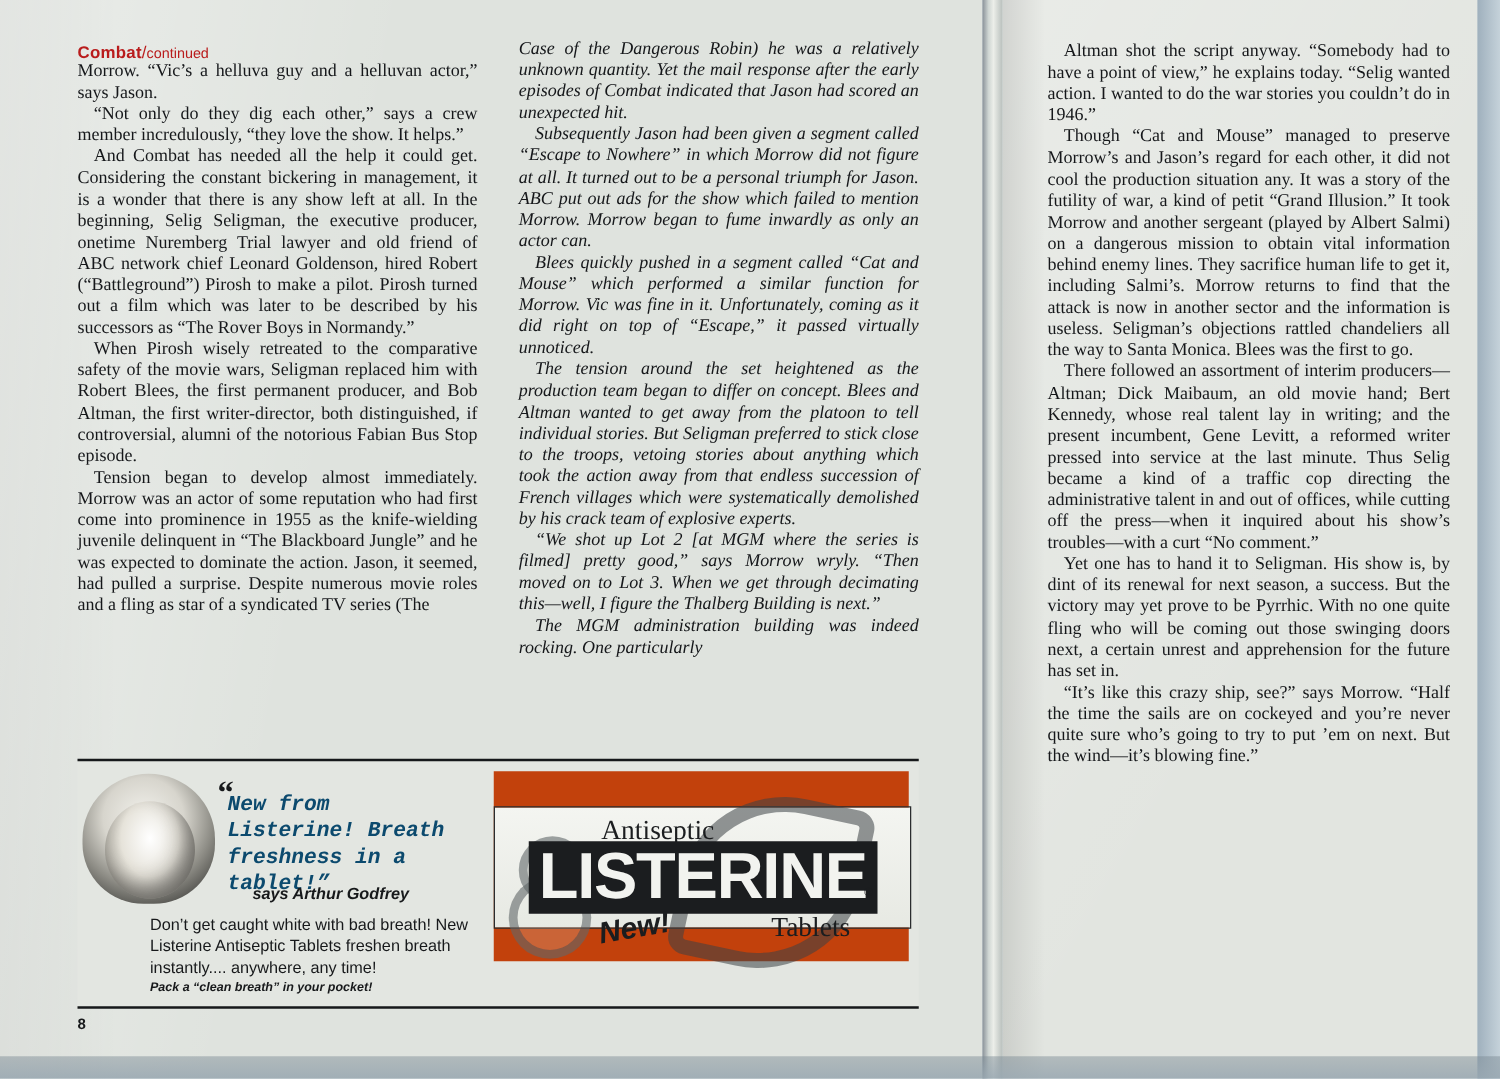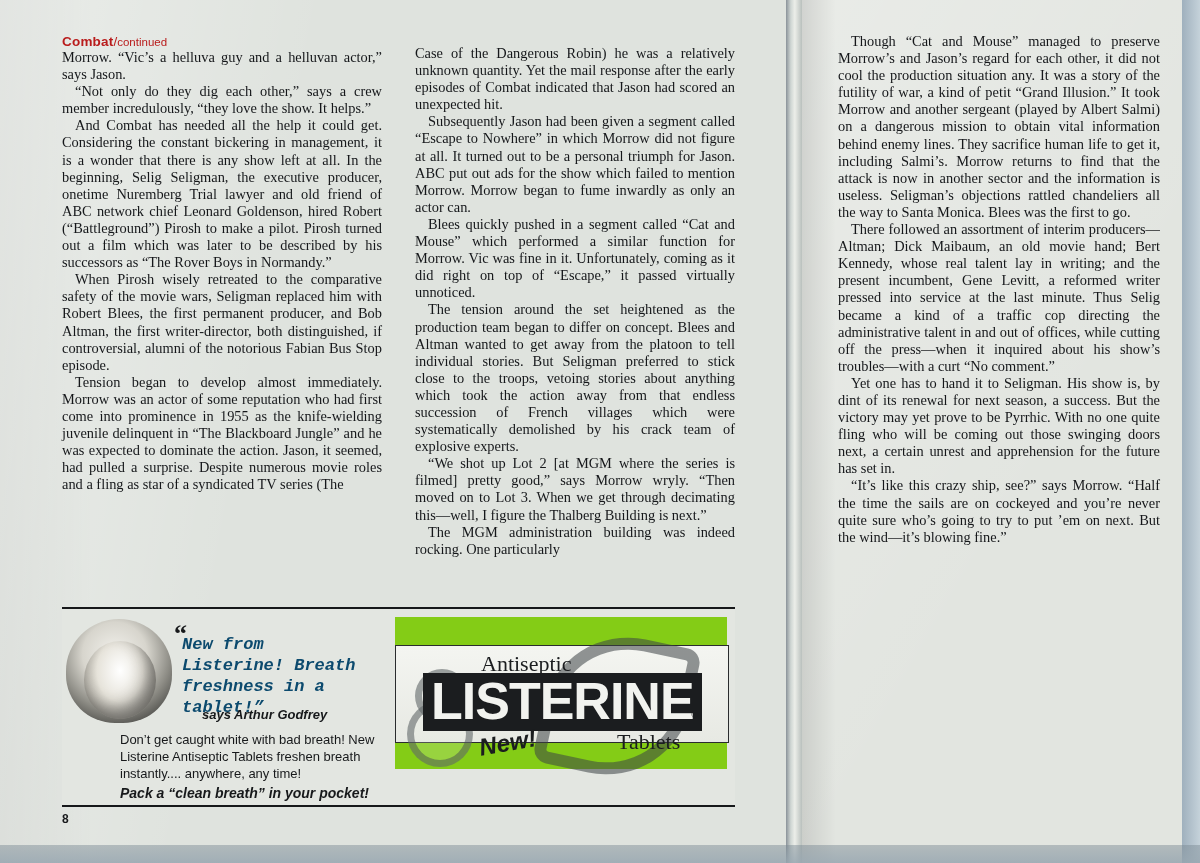--- a/index.html
+++ b/index.html
@@ -80,21 +80,21 @@
     -webkit-hyphens: none;
     hyphens: none;
   }
   .col p {
     margin: 0;
     text-indent: 13px;
   }
   .col p.noindent { text-indent: 0; }
 
   #col1 { left: 62px; top: 49px; width: 320px; }
-  #col2 { left: 415px; top: 45px; width: 320px; }
+  #col2 { left: 415px; top: 31px; width: 320px; font-style: italic; }
   #col3 { left: 838px; top: 33px; width: 322px; }
 
   
   .ad {
     position: absolute;
     left: 62px; top: 607px;
     width: 673px; height: 196px;
     border-top: 2.5px solid #16181a;
     border-bottom: 2.5px solid #16181a;
     background: #e3e6e1;
@@ -160,28 +160,28 @@
     font-size: 13px;
     line-height: 17px;
     color: #17191b;
   }
   .ad-tag {
     position: absolute;
     left: 58px; top: 176px;
     font-family: "Liberation Sans", sans-serif;
     font-style: italic;
     font-weight: bold;
-    font-size: 14px;
+    font-size: 10px;
     color: #17191b;
   }
   .pack-box {
     position: absolute;
     left: 333px; top: 8px;
     width: 332px; height: 152px;
-    background: #84cc16;
+    background: #c2410c;
   }
   .pack-box .stripe {
     position: absolute;
     left: 0; top: 28px;
     width: 332px; height: 96px;
     background: linear-gradient(to bottom,#f4f5f1 0%, #e7e9e3 100%);
     border: 1px solid #2a2c2e;
   }
   .pack-box .antiseptic {
     position: absolute;
@@ -276,20 +276,21 @@
   <div class="col" id="col2">
     <p class="noindent">Case of the Dangerous Robin) he was a relatively unknown quantity. Yet the mail response after the early episodes of Combat indicated that Jason had scored an unexpected hit.</p>
     <p>Subsequently Jason had been given a segment called “Escape to Nowhere” in which Morrow did not figure at all. It turned out to be a personal triumph for Jason. ABC put out ads for the show which failed to mention Morrow. Morrow began to fume inwardly as only an actor can.</p>
     <p>Blees quickly pushed in a segment called “Cat and Mouse” which performed a similar function for Morrow. Vic was fine in it. Unfortunately, coming as it did right on top of “Escape,” it passed virtually unnoticed.</p>
     <p>The tension around the set heightened as the production team began to differ on concept. Blees and Altman wanted to get away from the platoon to tell individual stories. But Seligman preferred to stick close to the troops, vetoing stories about anything which took the action away from that endless succession of French villages which were systematically demolished by his crack team of explosive experts.</p>
     <p>“We shot up Lot 2 [at MGM where the series is filmed] pretty good,” says Morrow wryly. “Then moved on to Lot 3. When we get through decimating this—well, I figure the Thalberg Building is next.”</p>
     <p>The MGM administration building was indeed rocking. One particularly</p>
   </div>
 
   <div class="col" id="col3">
+    <p>Altman shot the script anyway. “Somebody had to have a point of view,” he explains today. “Selig wanted action. I wanted to do the war stories you couldn’t do in 1946.”</p>
     <p>Though “Cat and Mouse” managed to preserve Morrow’s and Jason’s regard for each other, it did not cool the production situation any. It was a story of the futility of war, a kind of petit “Grand Illusion.” It took Morrow and another sergeant (played by Albert Salmi) on a dangerous mission to obtain vital information behind enemy lines. They sacrifice human life to get it, including Salmi’s. Morrow returns to find that the attack is now in another sector and the information is useless. Seligman’s objections rattled chandeliers all the way to Santa Monica. Blees was the first to go.</p>
     <p>There followed an assortment of interim producers—Altman; Dick Maibaum, an old movie hand; Bert Kennedy, whose real talent lay in writing; and the present incumbent, Gene Levitt, a reformed writer pressed into service at the last minute. Thus Selig became a kind of a traffic cop directing the administrative talent in and out of offices, while cutting off the press—when it inquired about his show’s troubles—with a curt “No comment.”</p>
     <p>Yet one has to hand it to Seligman. His show is, by dint of its renewal for next season, a success. But the victory may yet prove to be Pyrrhic. With no one quite fling who will be coming out those swinging doors next, a certain unrest and apprehension for the future has set in.</p>
     <p>“It’s like this crazy ship, see?” says Morrow. “Half the time the sails are on cockeyed and you’re never quite sure who’s going to try to put ’em on next. But the wind—it’s blowing fine.”</p>
   </div>
 
   <div class="ad">
     <div class="ad-inner">
       <div class="godfrey"></div>
       <div class="ad-quote-mark">“</div>

